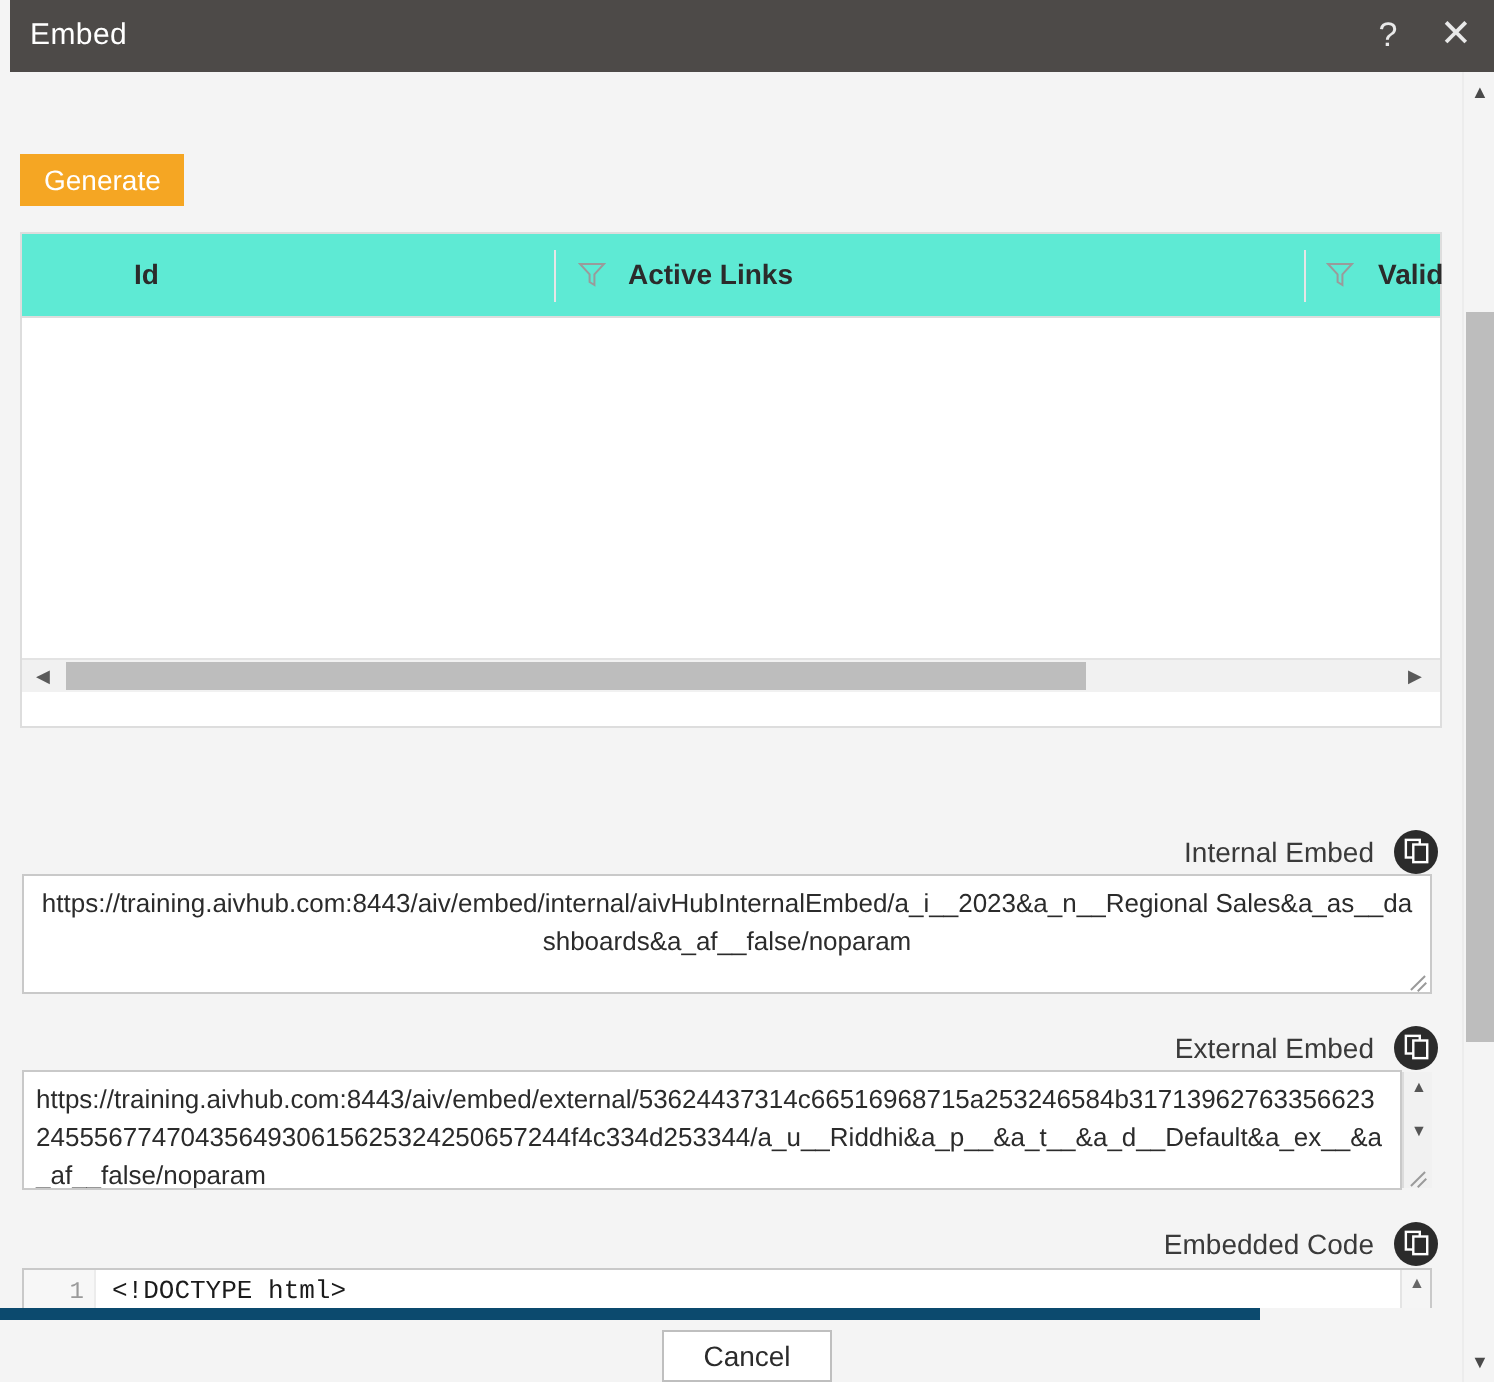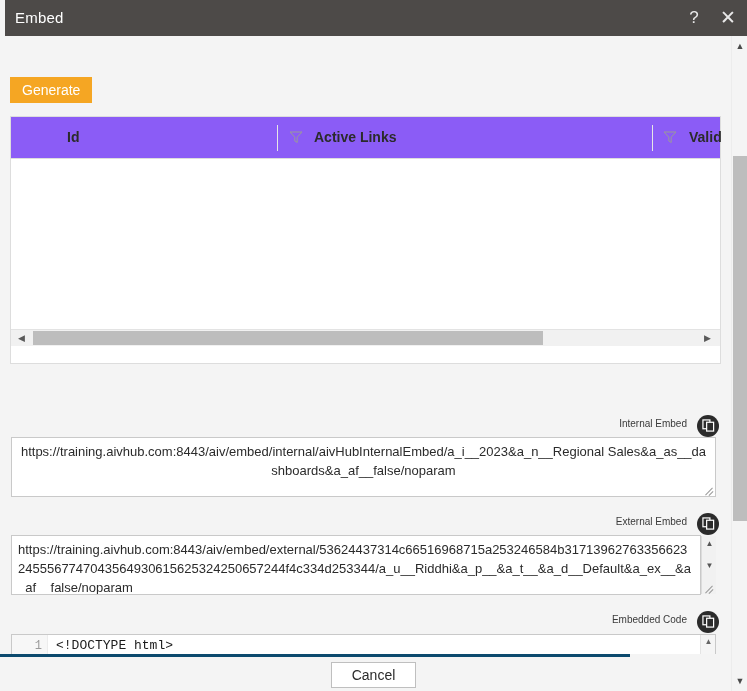--- a/index.html
+++ b/index.html
@@ -106,21 +106,21 @@
     position: absolute;
     left: 10px; top: 80px;
     width: 711px;
     height: 248px;
     background: #ffffff;
     border: 1px solid #dddddd;
   }
   .grid-header {
     position: relative;
     height: 42px;
-    background: #8b5cf6;
+    background: #5eead4;
     border-bottom: 1px solid #dddddd;
   }
   .gh-cell {
     position: absolute;
     top: 0; height: 41px;
     line-height: 41px;
     font-size: 14px;
     font-weight: bold;
     color: #2b2b2b;
     white-space: nowrap;
@@ -173,21 +173,21 @@
     position: absolute;
     left: 22px; top: 1px;
     width: 510px; height: 14px;
     background: #bdbdbd;
     cursor: pointer;
   }
 
   
   .field-label {
     position: absolute;
-    font-size: 10px;
+    font-size: 14px;
     color: #3a3a3a;
     text-align: center;
     white-space: nowrap;
   }
   .copy-btn {
     position: absolute;
     width: 22px; height: 22px;
     border-radius: 50%;
     background: #2b2b2b;
     cursor: pointer;
@@ -288,21 +288,21 @@
     text-align: center; color: #666;
     cursor: pointer; user-select: none;
   }
 
   
   .footer {
     position: absolute;
     left: 0; bottom: 0;
     width: 630px; height: 37px;
     background: #f4f4f4;
-    border-top: 3px solid #0c4a6e;
+    border-top: 6px solid #0c4a6e;
     z-index: 20;
     margin-top: 41px;
   }
   .cancel-btn {
     position: absolute;
     left: 331px; top: 5px;
     width: 85px; height: 26px;
     background: #ffffff;
     border: 1px solid #bfbfbf;
     color: #2b2b2b;

